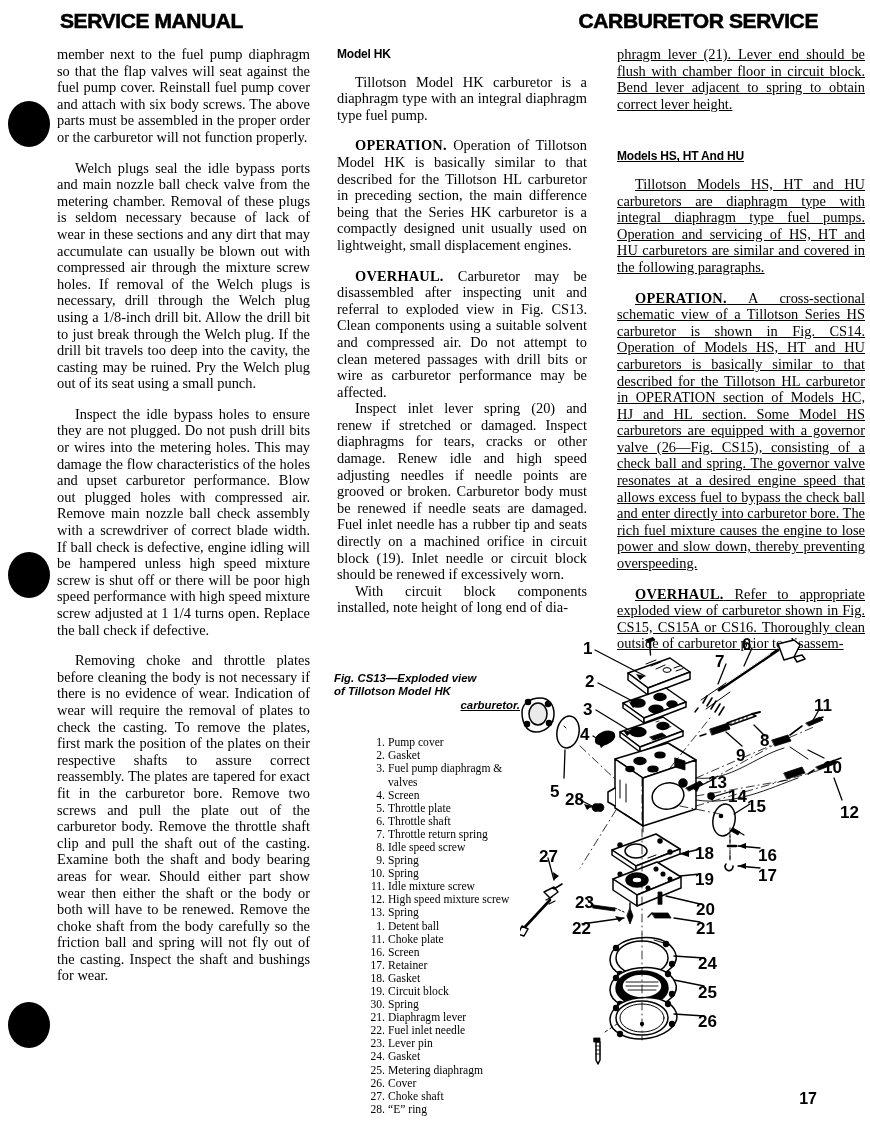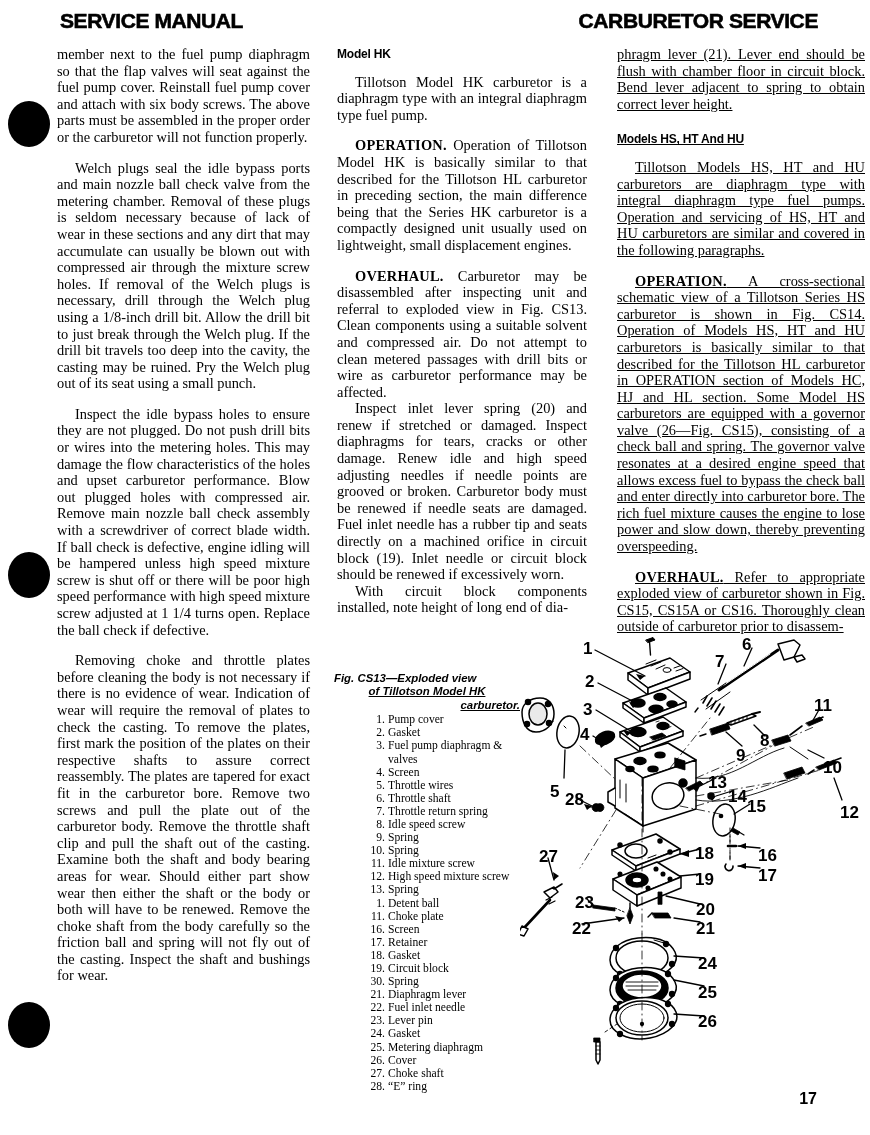--- a/index.html
+++ b/index.html
@@ -62,21 +62,21 @@
   .col p.noind { text-indent: 0; }
   .col p.gap   { margin-top: 14px; }
 
   h2.sec {
     font-family: "Liberation Sans", sans-serif;
     font-weight: bold;
     font-size: 12px;
     margin: 0 0 11px 0;
     letter-spacing: -0.2px;
   }
-  h2.sec.spaced { margin-top: 19px; }
+  h2.sec.spaced { margin-top: 36px; }
 
   .run-in {
     font-weight: bold;
     font-family: "Liberation Serif", serif;
     letter-spacing: 0.2px;
   }
 
   
   .fig-block {
     position: absolute;
@@ -84,24 +84,24 @@
     top: 672px;
     width: 186px;
   }
   .fig-caption {
     font-family: "Liberation Sans", sans-serif;
     font-style: italic;
     font-weight: bold;
     font-size: 11.4px;
     line-height: 13.4px;
     text-align: center;
-    margin: 0 0 1px 0;
+    margin: 0 0 24px 0;
   }
   .fig-caption .l1 { display: block; text-align: left; }
-  .fig-caption .l2 { display: block; text-align: center; text-decoration: underline; }
+  .fig-caption .l2 { display: block; text-align: left; }
   .fig-caption .l3 { display: block; text-align: right; text-decoration: underline; }
 
   ol.parts {
     margin: 0;
     padding: 0 0 0 34px;
     list-style: none;
     font-size: 11.6px;
     line-height: 13.1px;
   }
   ol.parts li {
@@ -174,21 +174,21 @@
   <div class="fig-caption">
     <span class="l1">Fig. CS13—Exploded  view</span>
     <span class="l2">of   Tillotson   Model   HK</span>
     <span class="l3">carburetor.</span>
   </div>
   <ol class="parts" id="parts-list">
       <li><span class="num">1.</span><span>Pump cover</span></li>
       <li><span class="num">2.</span><span>Gasket</span></li>
       <li><span class="num">3.</span><span>Fuel pump diaphragm &amp; valves</span></li>
       <li><span class="num">4.</span><span>Screen</span></li>
-      <li><span class="num">5.</span><span>Throttle wires</span></li>
+      <li><span class="num">5.</span><span>Throttle plate</span></li>
       <li><span class="num">6.</span><span>Throttle shaft</span></li>
       <li><span class="num">7.</span><span>Throttle return spring</span></li>
       <li><span class="num">8.</span><span>Idle speed screw</span></li>
       <li><span class="num">9.</span><span>Spring</span></li>
       <li><span class="num">10.</span><span>Spring</span></li>
       <li><span class="num">11.</span><span>Idle mixture screw</span></li>
       <li><span class="num">12.</span><span>High speed mixture screw</span></li>
       <li><span class="num">13.</span><span>Spring</span></li>
       <li><span class="num">1.</span><span>Detent ball</span></li>
       <li><span class="num">11.</span><span>Choke plate</span></li>

